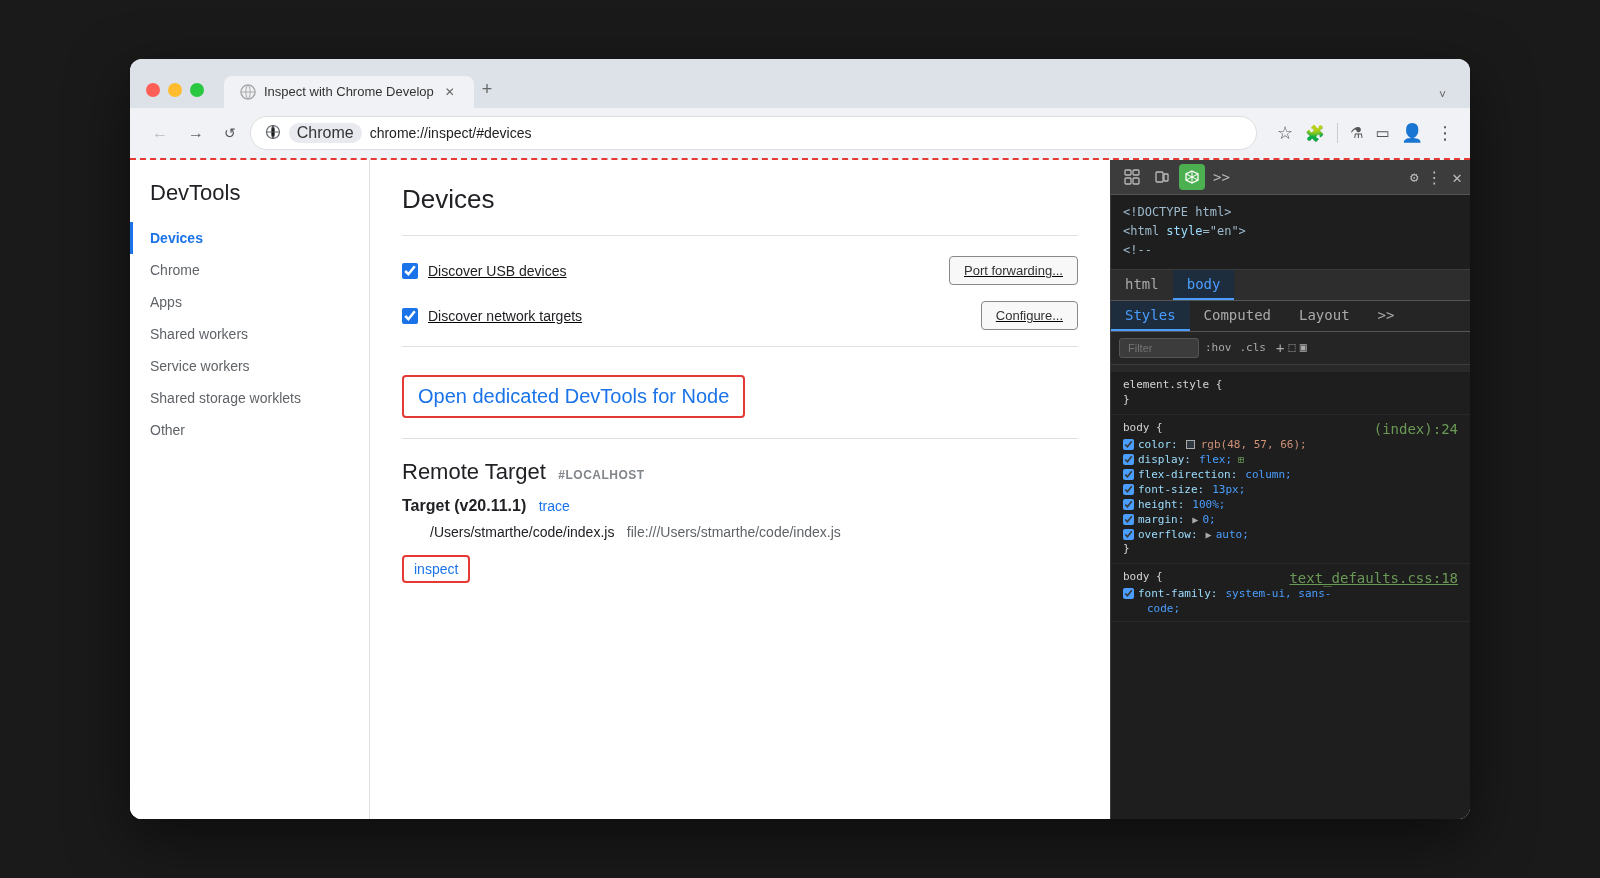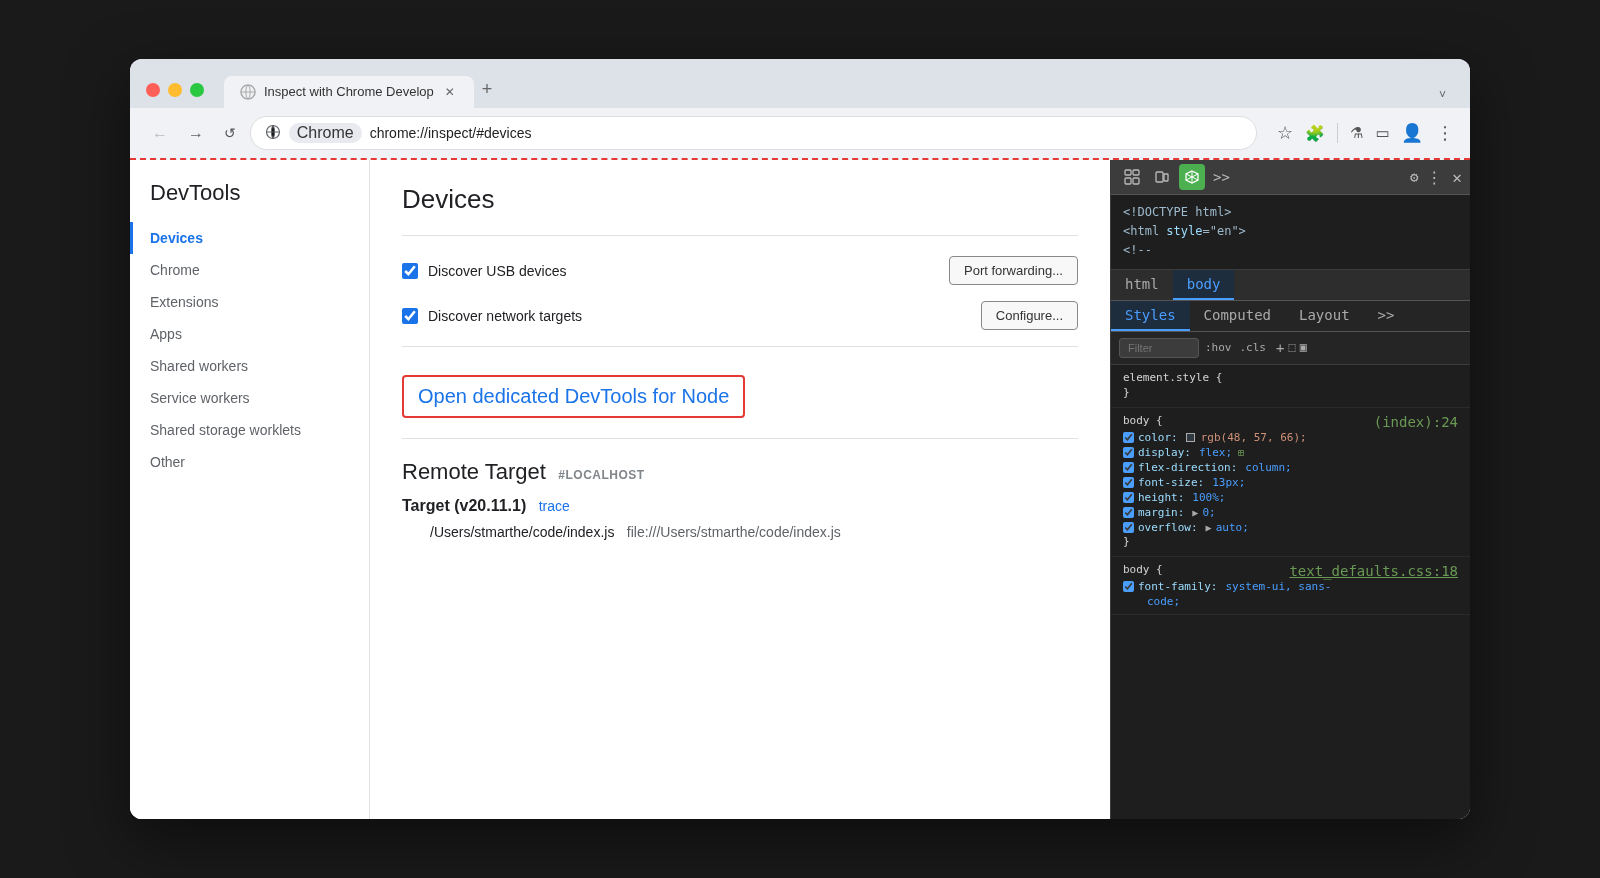--- a/index.html
+++ b/index.html
@@ -139,20 +139,21 @@
     .divider {
       height: 1px;
       background: #e0e0e0;
       margin-bottom: 20px;
     }
 
     .checkbox-row {
       display: flex;
       align-items: center;
       margin-bottom: 16px;
+      text-decoration: underline;
     }
     .checkbox-row input[type="checkbox"] {
       width: 16px;
       height: 16px;
       margin-right: 10px;
       accent-color: #1a73e8;
     }
     .checkbox-label {
       font-size: 14px;
       color: #202124;
@@ -300,20 +301,21 @@
     .dt-tab.active {
       color: #4a9eff;
       border-bottom-color: #4a9eff;
       background: #1e2d3d;
     }
 
     .devtools-styles {
       flex: 1;
       overflow-y: auto;
       background: #1e1e1e;
+      margin-top: 7px;
     }
 
     .styles-filter-row {
       display: flex;
       align-items: center;
       padding: 6px 8px;
       gap: 6px;
       border-bottom: 1px solid #3c3c3c;
       background: #252526;
     }
@@ -399,21 +401,20 @@
     </div>
   </div>
 
   <div class="browser-content">
     <div class="page-content">
 
       <div class="sidebar">
         <div class="sidebar-title">DevTools</div>
         <div class="sidebar-item active">Devices</div>
         <div class="sidebar-item">Chrome</div>
-        <div class="sidebar-item">Extensions</div>
         <div class="sidebar-item">Apps</div>
         <div class="sidebar-item">Shared workers</div>
         <div class="sidebar-item">Service workers</div>
         <div class="sidebar-item">Shared storage worklets</div>
         <div class="sidebar-item">Other</div>
       </div>
 
       <div class="main-area">
         <h1 class="section-title">Devices</h1>
         <div class="divider"></div>
@@ -440,20 +441,23 @@
           <span class="remote-target-title">Remote Target</span>
           <span class="remote-target-subtitle">#LOCALHOST</span>
 
           <div class="target-info">
             <span class="target-name">Target (v20.11.1)</span>
             <a class="target-trace">trace</a>
           </div>
           <div style="margin-top: 8px;">
             <span class="target-path" style="display:inline;">/Users/stmarthe/code/index.js</span>
             <span class="target-file">file:///Users/stmarthe/code/index.js</span>
+          </div>
+          <div style="margin-top: 6px;">
+            <a class="inspect-link">inspect</a>
           </div>
         </div>
       </div>
 
       <div class="devtools-panel">
 
         <div class="devtools-toolbar">
           <div class="dt-icon-btn" title="Inspect element">
             <svg width="16" height="16" viewBox="0 0 16 16" fill="none">
               <rect x="1" y="1" width="6" height="5" rx="1" stroke="#bbb" stroke-width="1.3"></rect>

